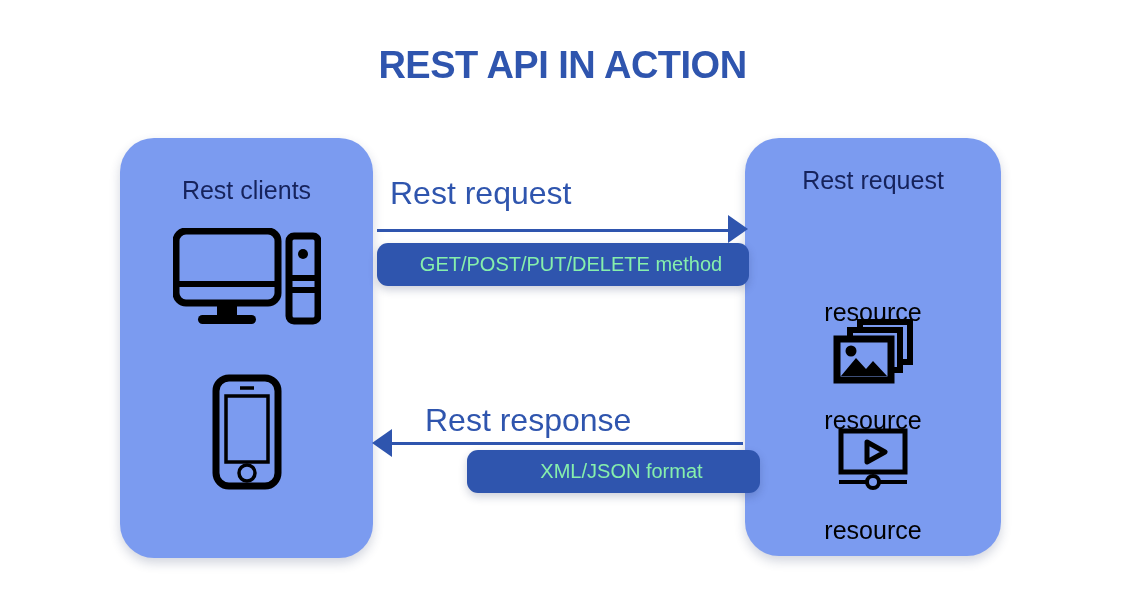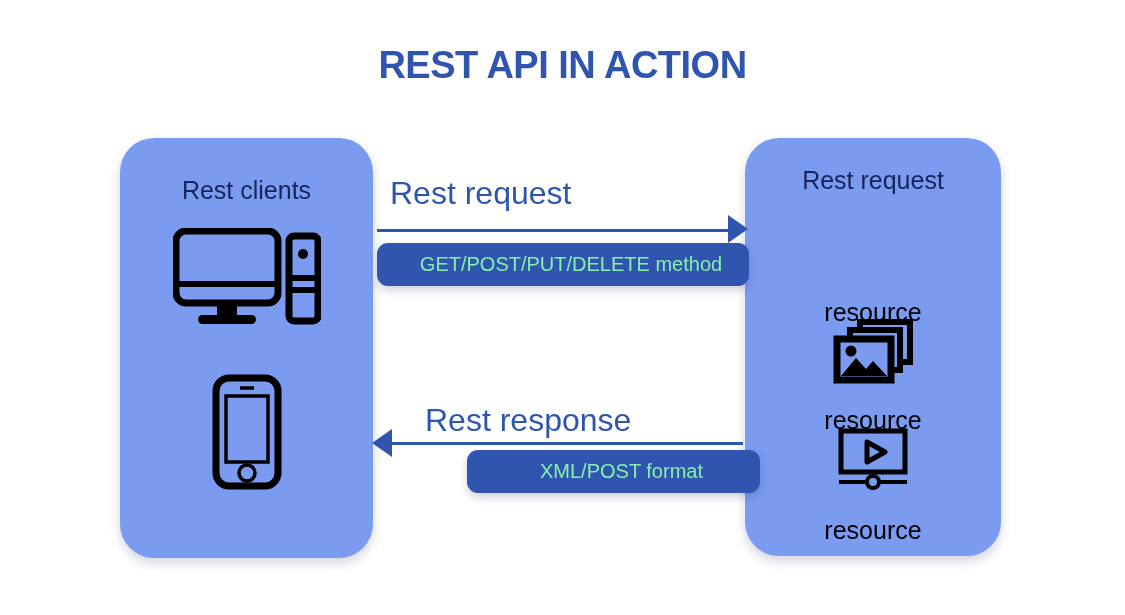--- a/index.html
+++ b/index.html
@@ -212,13 +212,13 @@
 </div>
 
 <div class="arrow-title at-req">Rest request</div>
 <div class="arrow-line arrow-req"></div>
 <div class="arrow-head head-right"></div>
 <div class="badge badge-req">GET/POST/PUT/DELETE method</div>
 
 <div class="arrow-title at-resp">Rest response</div>
 <div class="arrow-line arrow-resp"></div>
 <div class="arrow-head head-left"></div>
-<div class="badge badge-resp">XML/POST format</div>
+<div class="badge badge-resp">XML/JSON format</div>
 
 </body></html>

